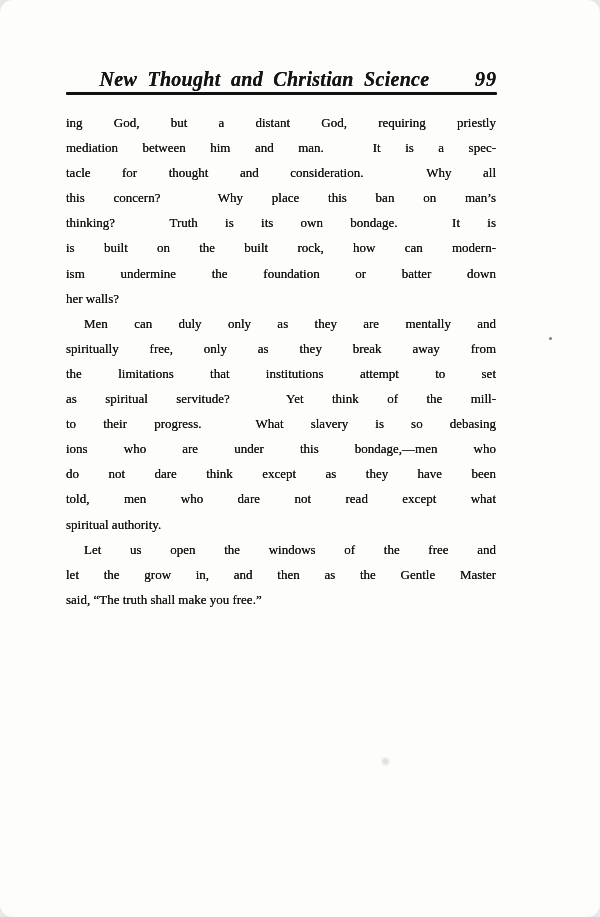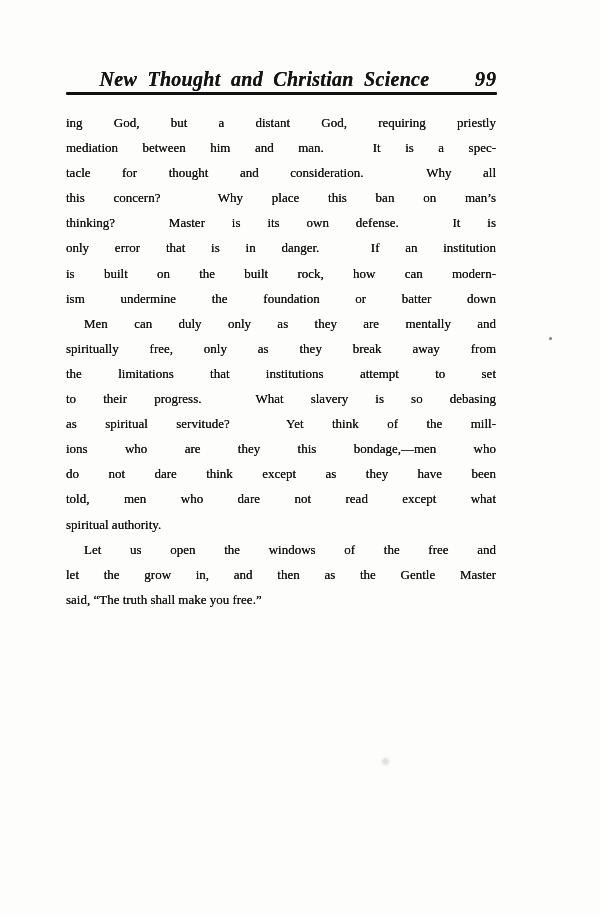--- a/index.html
+++ b/index.html
@@ -8,20 +8,21 @@
     background: #e8e8e8;
   }
   .page {
     position: relative;
     width: 600px;
     height: 917px;
     background: #fdfdfc;
     overflow: hidden;
     font-family: "Liberation Serif", "DejaVu Serif", serif;
     color: #151515;
+    border-radius: 13px;
   }
   .running-head {
     position: absolute;
     left: 66px;
     top: 67px;
     width: 431px;
     display: flex;
     align-items: baseline;
     font-style: italic;
     font-weight: 700;
@@ -98,30 +99,30 @@
     <span class="folio">99</span>
   </div>
 
   <div class="head-rule"></div>
 
   <div class="body-text">
       <div class="line">ing God, but a distant God, requiring priestly</div>
       <div class="line">mediation between him and man.  It is a spec-</div>
       <div class="line">tacle for thought and consideration.  Why all</div>
       <div class="line">this concern?  Why place this ban on man’s</div>
-      <div class="line">thinking?  Master is its own defense.  It is</div>
-      <div class="line">only error that is in danger.  If an institution</div>
+      <div class="line">thinking?  Truth is its own bondage.  It is</div>
       <div class="line">is built on the built rock, how can modern-</div>
       <div class="line">ism undermine the foundation or batter down</div>
+      <div class="line last">her walls?</div>
       <div class="line indent">Men can duly only as they are mentally and</div>
       <div class="line">spiritually free, only as they break away from</div>
       <div class="line">the limitations that institutions attempt to set</div>
+      <div class="line">as spiritual servitude?  Yet think of the mill-</div>
       <div class="line">to their progress.  What slavery is so debasing</div>
-      <div class="line">as spiritual servitude?  Yet think of the mill-</div>
-      <div class="line">ions who are they this bondage,—men who</div>
+      <div class="line">ions who are under this bondage,—men who</div>
       <div class="line">do not dare think except as they have been</div>
       <div class="line">told, men who dare not read except what</div>
       <div class="line last">spiritual authority.</div>
       <div class="line indent">Let us open the windows of the free and</div>
       <div class="line">let the grow in, and then as the Gentle Master</div>
       <div class="line last">said, “The truth shall make you free.”</div>
     </div>
 
 <div class="speck dark" style="left: 549px; top: 337px;"></div>
     <div class="speck faint" style="left: 382px; top: 758px;"></div>

